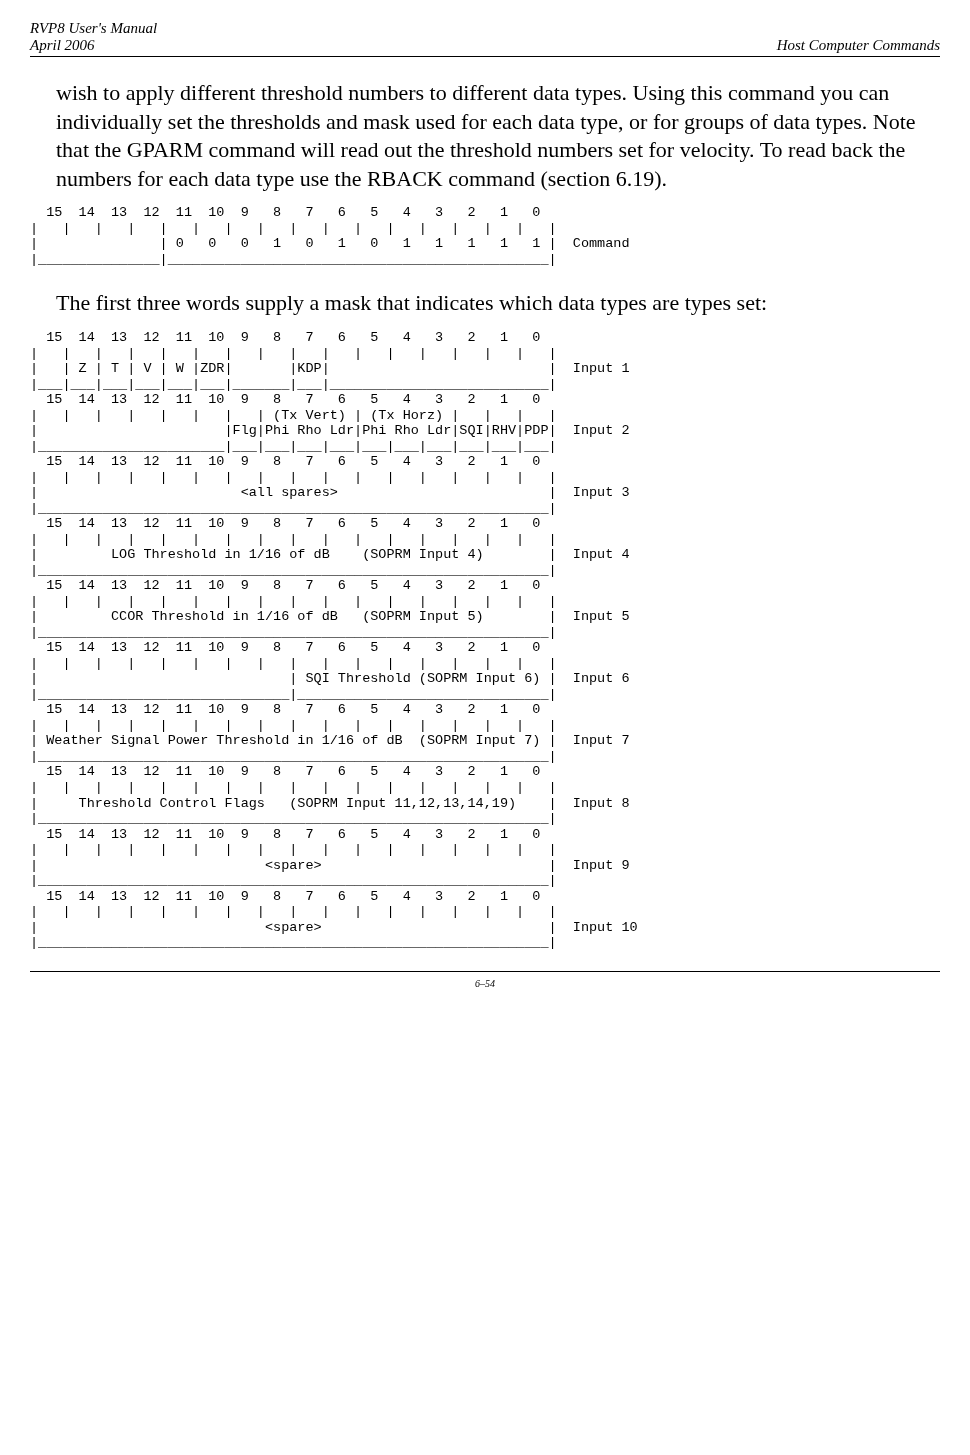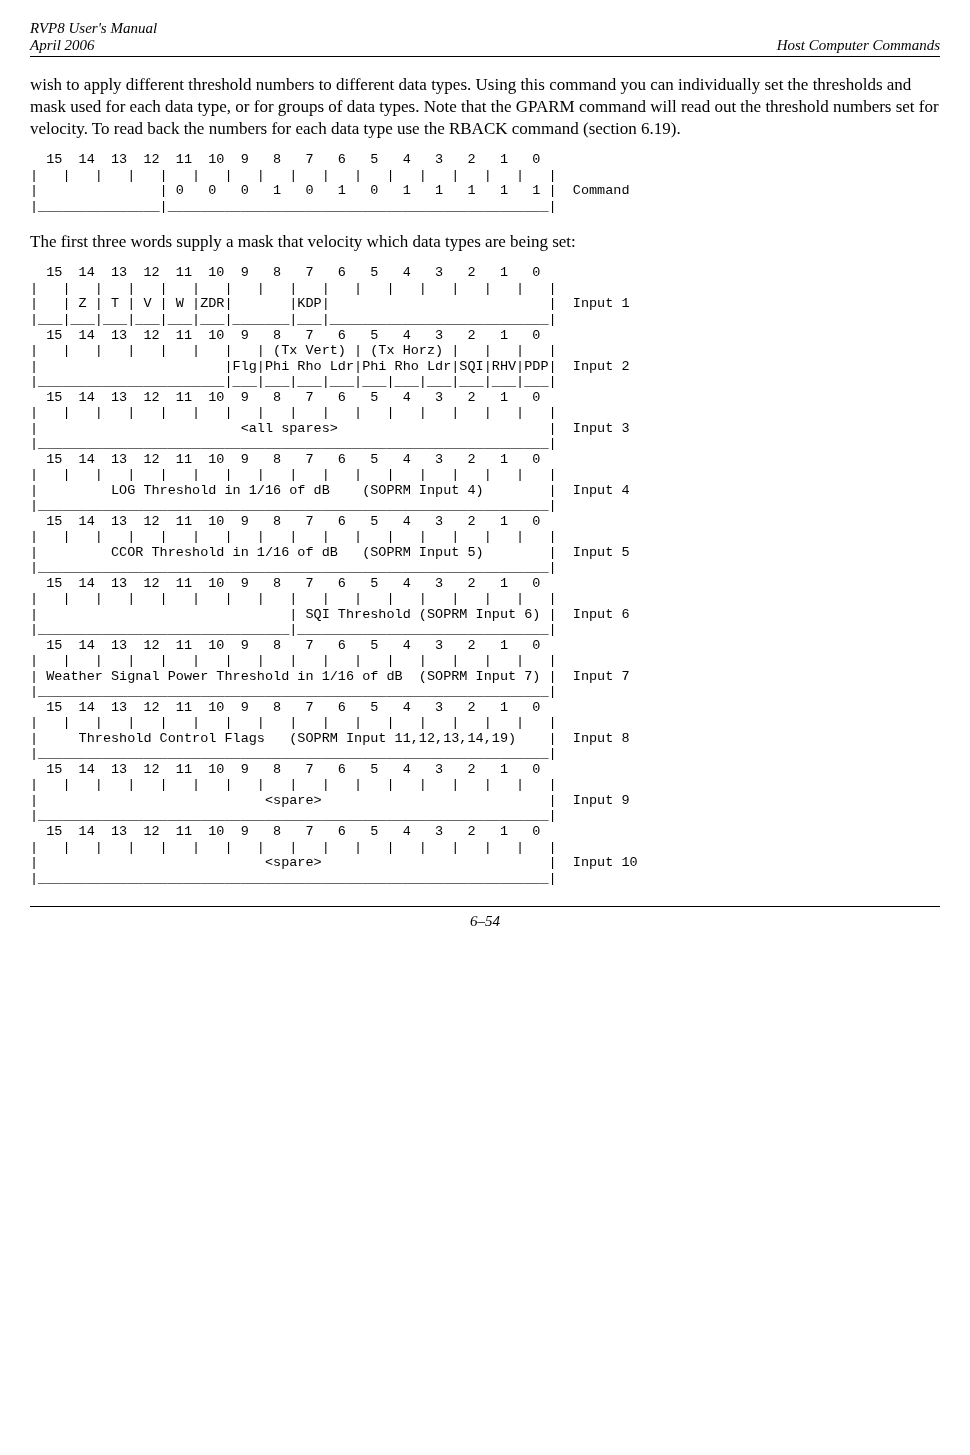--- a/index.html
+++ b/index.html
@@ -20,38 +20,39 @@
     padding-bottom: 2px;
     margin-bottom: 8px;
   }
   .header-left {
     text-align: left;
   }
   .header-right {
     text-align: left;
   }
   .body-text {
-    font-size: 17px;
+    font-size: 22px;
     line-height: 1.3;
     margin-bottom: 8px;
+    margin-left: 26px;
   }
   pre {
     font-family: 'Courier New', Courier, monospace;
     font-size: 13.5px;
     line-height: 1.15;
     white-space: pre;
     margin: 12px 0;
   }
   .footer {
     border-top: 1px solid #000;
     margin-top: 20px;
     text-align: center;
     padding-top: 6px;
     font-style: italic;
-    font-size: 15px;
+    font-size: 10px;
   }
 </style>
 </head>
 <body>
 
 <div class="header">
   <div class="header-left">
     <span>RVP8 User's Manual</span><br>
     <span>April 2006</span>
   </div>
@@ -61,21 +62,21 @@
   </div>
 </div>
 
 <p class="body-text">wish to apply different threshold numbers to different data types.  Using this command you can individually set the thresholds and mask used for each data type, or for groups of data types.  Note that the GPARM command will read out the threshold numbers set for velocity.  To read back the numbers for each data type use the RBACK command (section 6.19).</p>
 
 <pre>  15  14  13  12  11  10  9   8   7   6   5   4   3   2   1   0 
 |   |   |   |   |   |   |   |   |   |   |   |   |   |   |   |   |
 |               | 0   0   0   1   0   1   0   1   1   1   1   1 |  Command
 |_______________|_______________________________________________|</pre>
 
-<p class="body-text">The first three words supply a mask that velocity which data types are being set:</p>
+<p class="body-text">The first three words supply a mask that indicates which data types are types set:</p>
 
 <pre>  15  14  13  12  11  10  9   8   7   6   5   4   3   2   1   0 
 |   |   |   |   |   |   |   |   |   |   |   |   |   |   |   |   |
 |   | Z | T | V | W |ZDR|       |KDP|                           |  Input 1
 |___|___|___|___|___|___|_______|___|___________________________|
   15  14  13  12  11  10  9   8   7   6   5   4   3   2   1   0 
 |   |   |   |   |   |   |   | (Tx Vert) | (Tx Horz) |   |   |   |
 |                       |Flg|Phi Rho Ldr|Phi Rho Ldr|SQI|RHV|PDP|  Input 2
 |_______________________|___|___|___|___|___|___|___|___|___|___|
   15  14  13  12  11  10  9   8   7   6   5   4   3   2   1   0 

